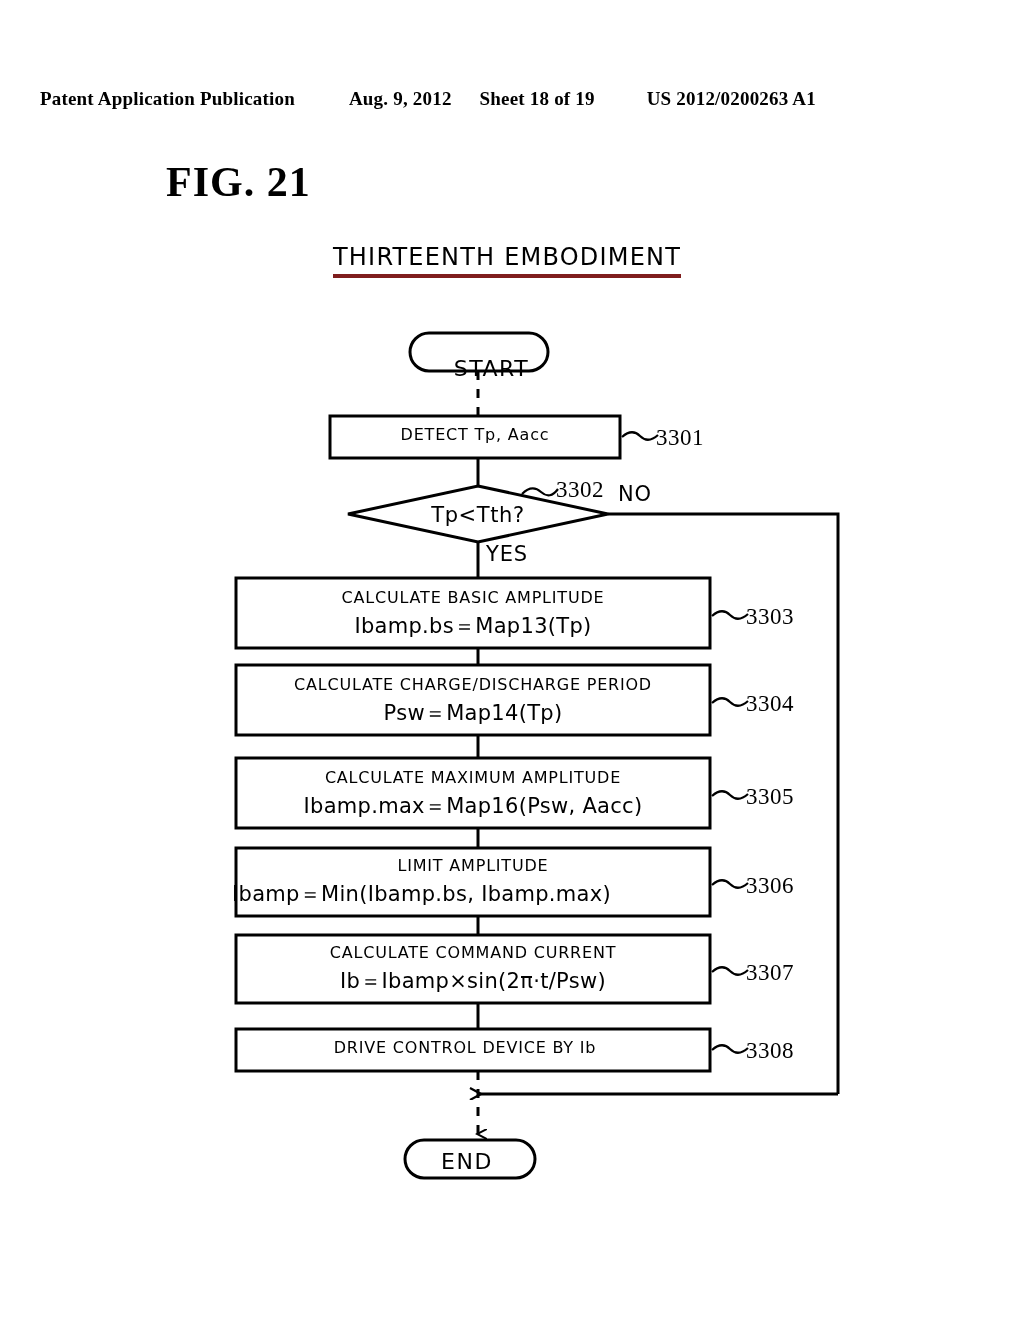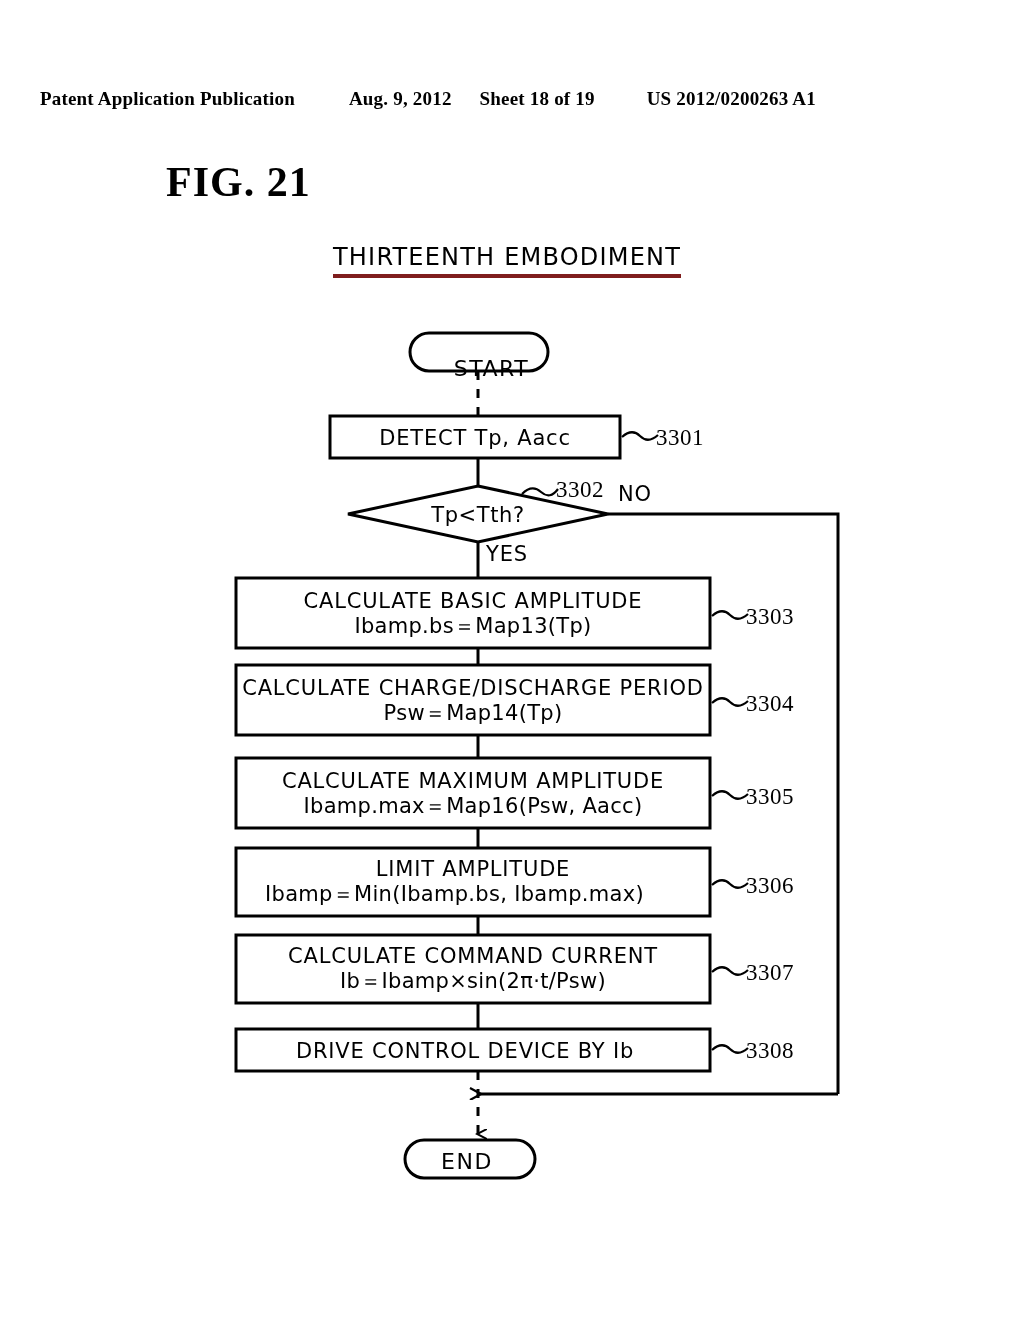--- a/index.html
+++ b/index.html
@@ -79,21 +79,21 @@
     color: #000;
     line-height: 1.18;
     white-space: nowrap;
     pointer-events: none;
   }
   .terminal-label {
     font-size: 22px;
     letter-spacing: 1.5px;
   }
   .process-line1 {
-    font-size: 21px;
+    font-size: 16px;
     letter-spacing: 0.8px;
   }
   .process-line2 {
     font-size: 21px;
     letter-spacing: 0.3px;
   }
   .decision-label {
     font-size: 21px;
     letter-spacing: 0.6px;
   }
@@ -197,21 +197,21 @@
 
   <div class="node-text process-line1" style="left:236px; top:676px; width:474px;">CALCULATE CHARGE/DISCHARGE PERIOD</div>
   <div class="node-text process-line2" style="left:236px; top:701px; width:474px;">Psw＝Map14(Tp)</div>
   <div class="node-text ref-num" style="left:746px; top:690px;text-align:center;">3304</div>
 
   <div class="node-text process-line1" style="left:236px; top:769px; width:474px;">CALCULATE MAXIMUM AMPLITUDE</div>
   <div class="node-text process-line2" style="left:236px; top:794px; width:474px;">Ibamp.max＝Map16(Psw, Aacc)</div>
   <div class="node-text ref-num" style="left:746px; top:783px;">3305</div>
 
   <div class="node-text process-line1" style="left:236px; top:857px; width:474px;">LIMIT AMPLITUDE</div>
-  <div class="node-text process-line2" style="left:253px; top:882px; width:403px;">Ibamp＝Min(Ibamp.bs, Ibamp.max)</div>
+  <div class="node-text process-line2" style="left:220px; top:882px; width:403px;">Ibamp＝Min(Ibamp.bs, Ibamp.max)</div>
   <div class="node-text ref-num" style="left:746px; top:872px;">3306</div>
 
   <div class="node-text process-line1" style="left:236px; top:944px; width:474px;">CALCULATE COMMAND CURRENT</div>
   <div class="node-text process-line2" style="left:236px; top:969px; width:474px;">Ib＝Ibamp×sin(2π·t/Psw)</div>
   <div class="node-text ref-num" style="left:746px; top:959px;">3307</div>
 
   <div class="node-text process-line1" style="left:236px; top:1039px; width:458px;">DRIVE CONTROL DEVICE BY Ib</div>
   <div class="node-text ref-num" style="left:746px; top:1037px;">3308</div>
 
   <div class="node-text terminal-label" style="left:405px; top:1149px; width:124px;">END</div>

